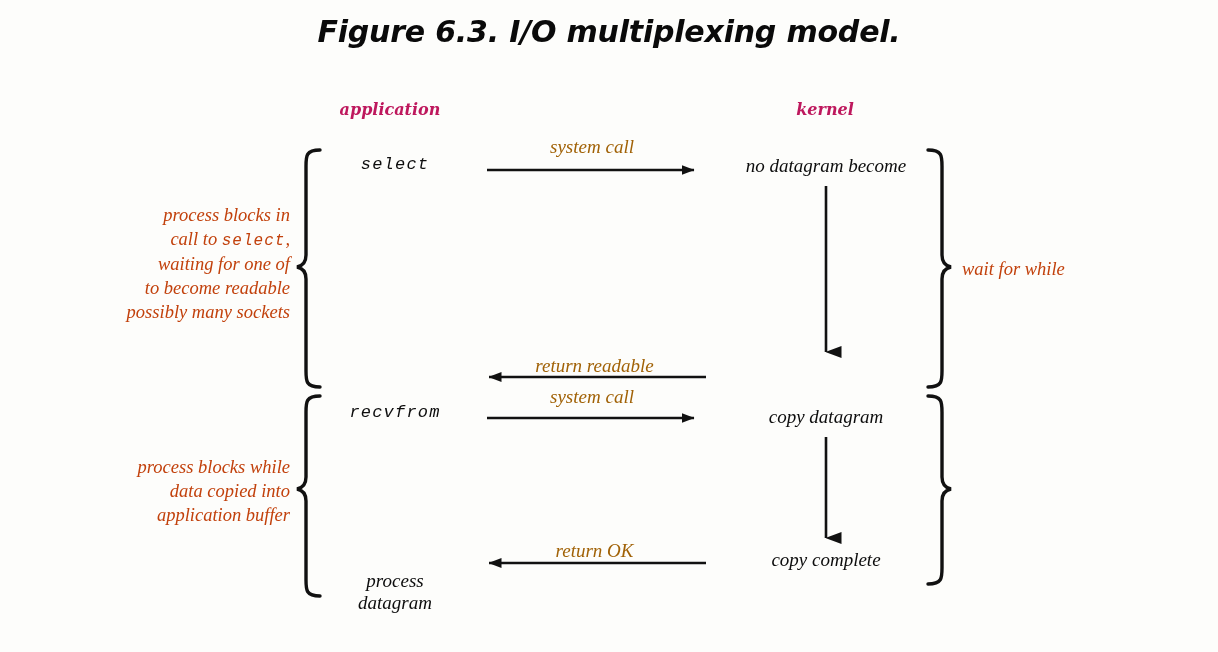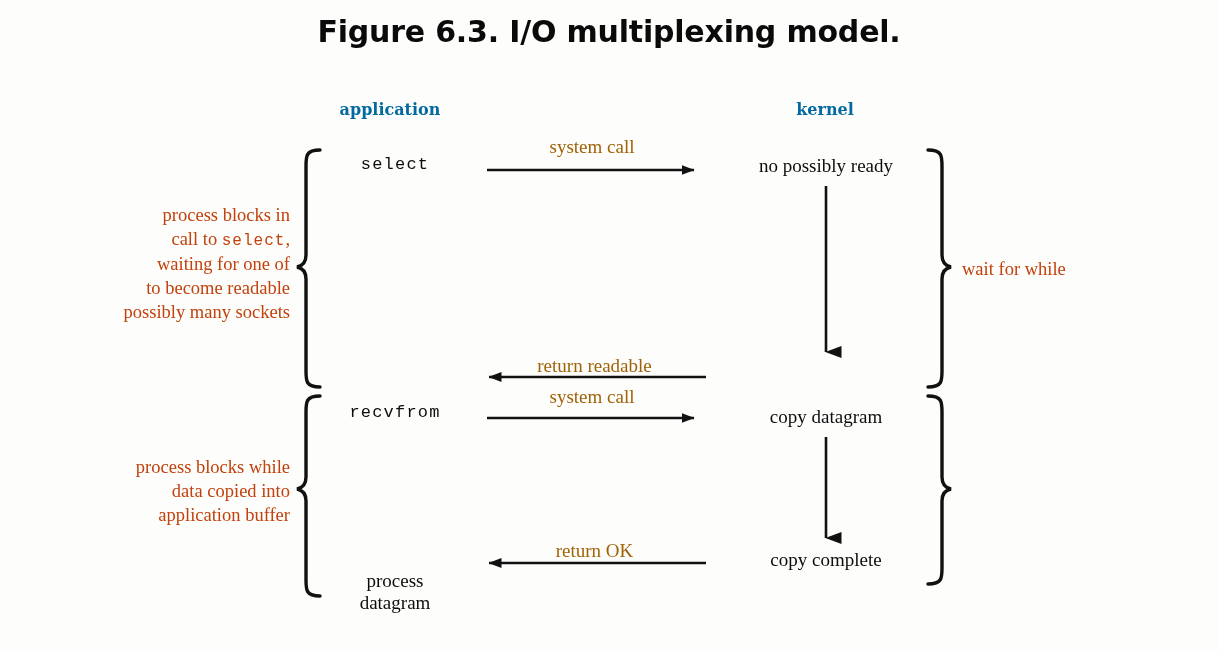--- a/index.html
+++ b/index.html
@@ -5,40 +5,40 @@
   html,body{margin:0;padding:0;}
   body{
     width:1218px;height:652px;
     background:#fdfdfb;
     font-family:"Liberation Serif", serif;
     color:#0d0d0d;
     overflow:hidden;
     position:relative;
   }
   #stage{position:absolute;left:0;top:0;width:1218px;height:652px;}
-  .abs{position:absolute;}
+  .abs{position:absolute;font-style:italic;}
 
   
   #title{
     left:0;top:14px;width:1218px;
     text-align:center;
     font-family:"DejaVu Sans", sans-serif;
     font-weight:bold;
     font-size:30px;
     letter-spacing:-0.2px;
     color:#0a0a0a;
   }
 
   
   .col-head{
     font-family:"DejaVu Serif", serif;
     font-weight:bold;
     font-size:16px;
     text-align:center;
-    color:#0369a1;
+    color:#be185d;
   }
 
   
   .node{
     font-family:"Liberation Serif", serif;
     font-size:19px;
     text-align:center;
     line-height:1.18;
     color:#0d0d0d;
     white-space:nowrap;
@@ -149,21 +149,21 @@
     <line x1="826" y1="437" x2="826" y2="538" stroke="#111" stroke-width="2.6" marker-end="url(#ah-down)"></line>
   </svg>
 
   <div class="abs node mono" style="left:320px;top:155px;width:150px;">select</div>
 
   <div class="abs node mono" style="left:320px;top:403px;width:150px;">recvfrom</div>
 
   <div class="abs node" style="left:320px;top:570px;width:150px;white-space:pre;">process
 datagram</div>
 
-  <div class="abs node" style="left:716px;top:155px;width:220px;">no possibly ready</div>
+  <div class="abs node" style="left:716px;top:155px;width:220px;">no datagram become</div>
 
 
   <div class="abs node" style="left:716px;top:406px;width:220px;">copy datagram</div>
 
   <div class="abs node" style="left:716px;top:549px;width:220px;">copy complete</div>
 
   <div class="abs arrow-label" style="left:487px;top:136px;width:210px;">system call</div>
 
   <div class="abs arrow-label" style="left:487px;top:355px;width:215px;">return readable</div>
 

